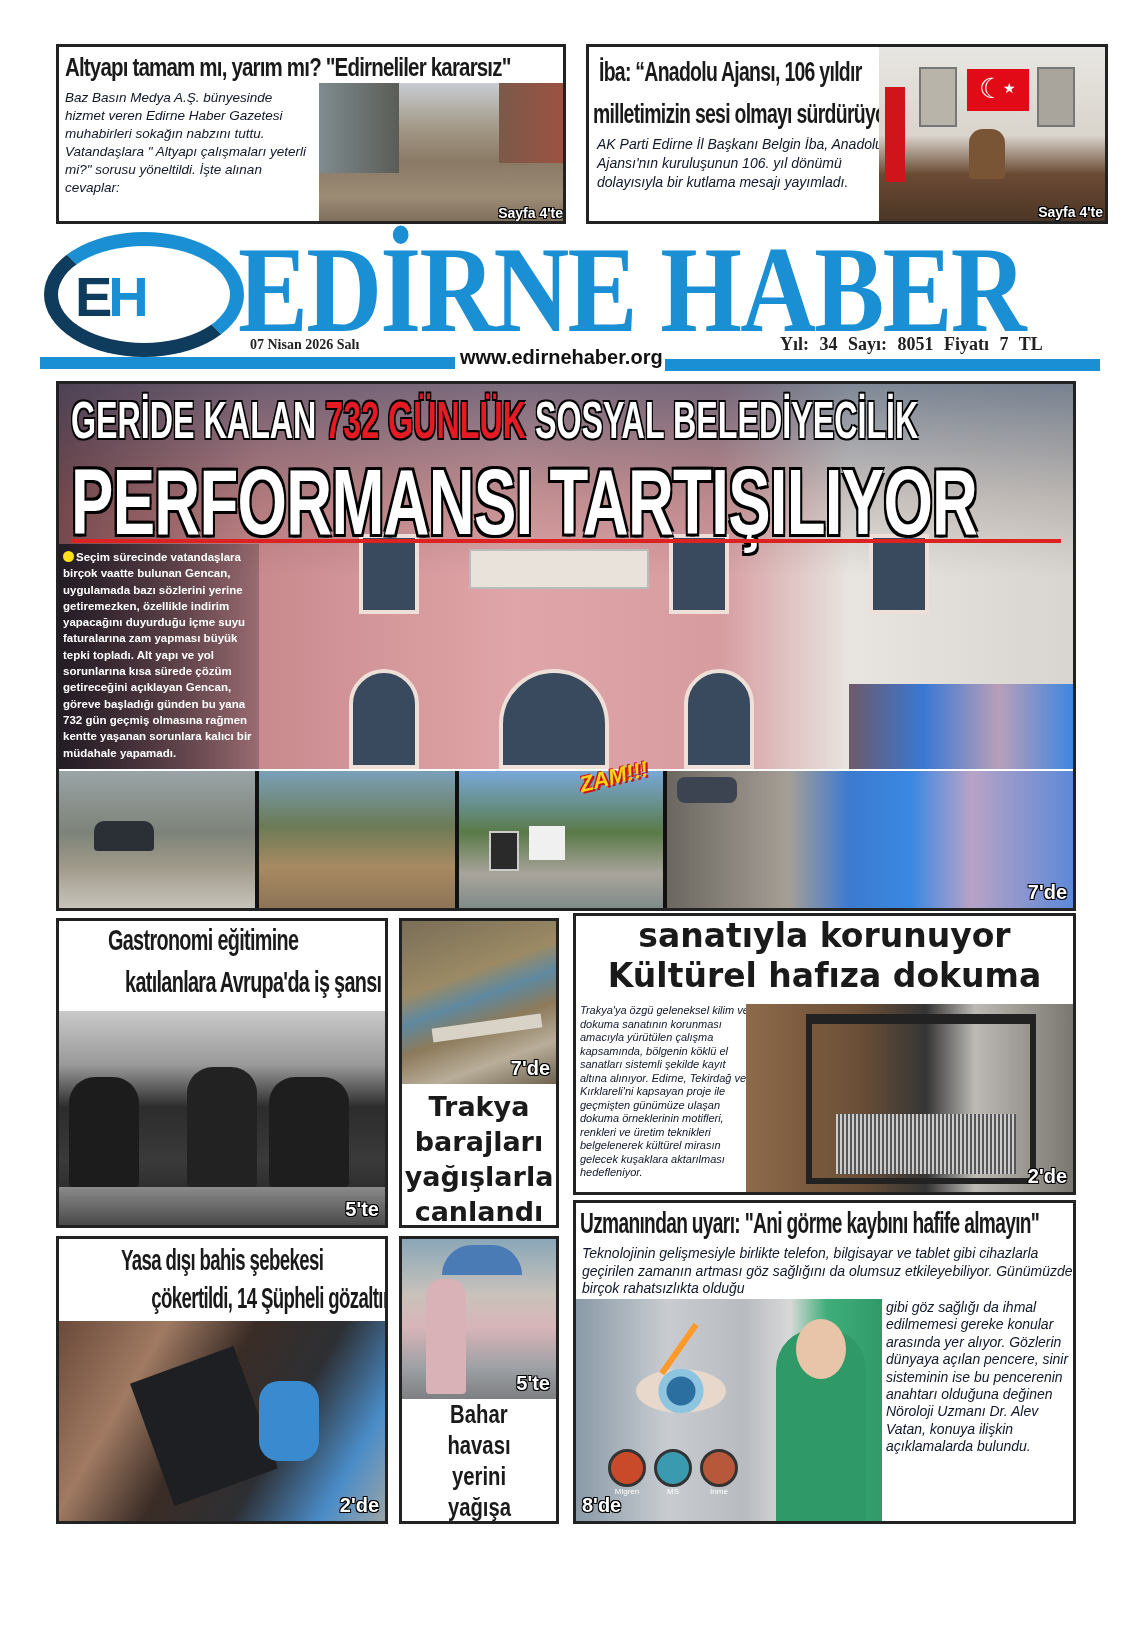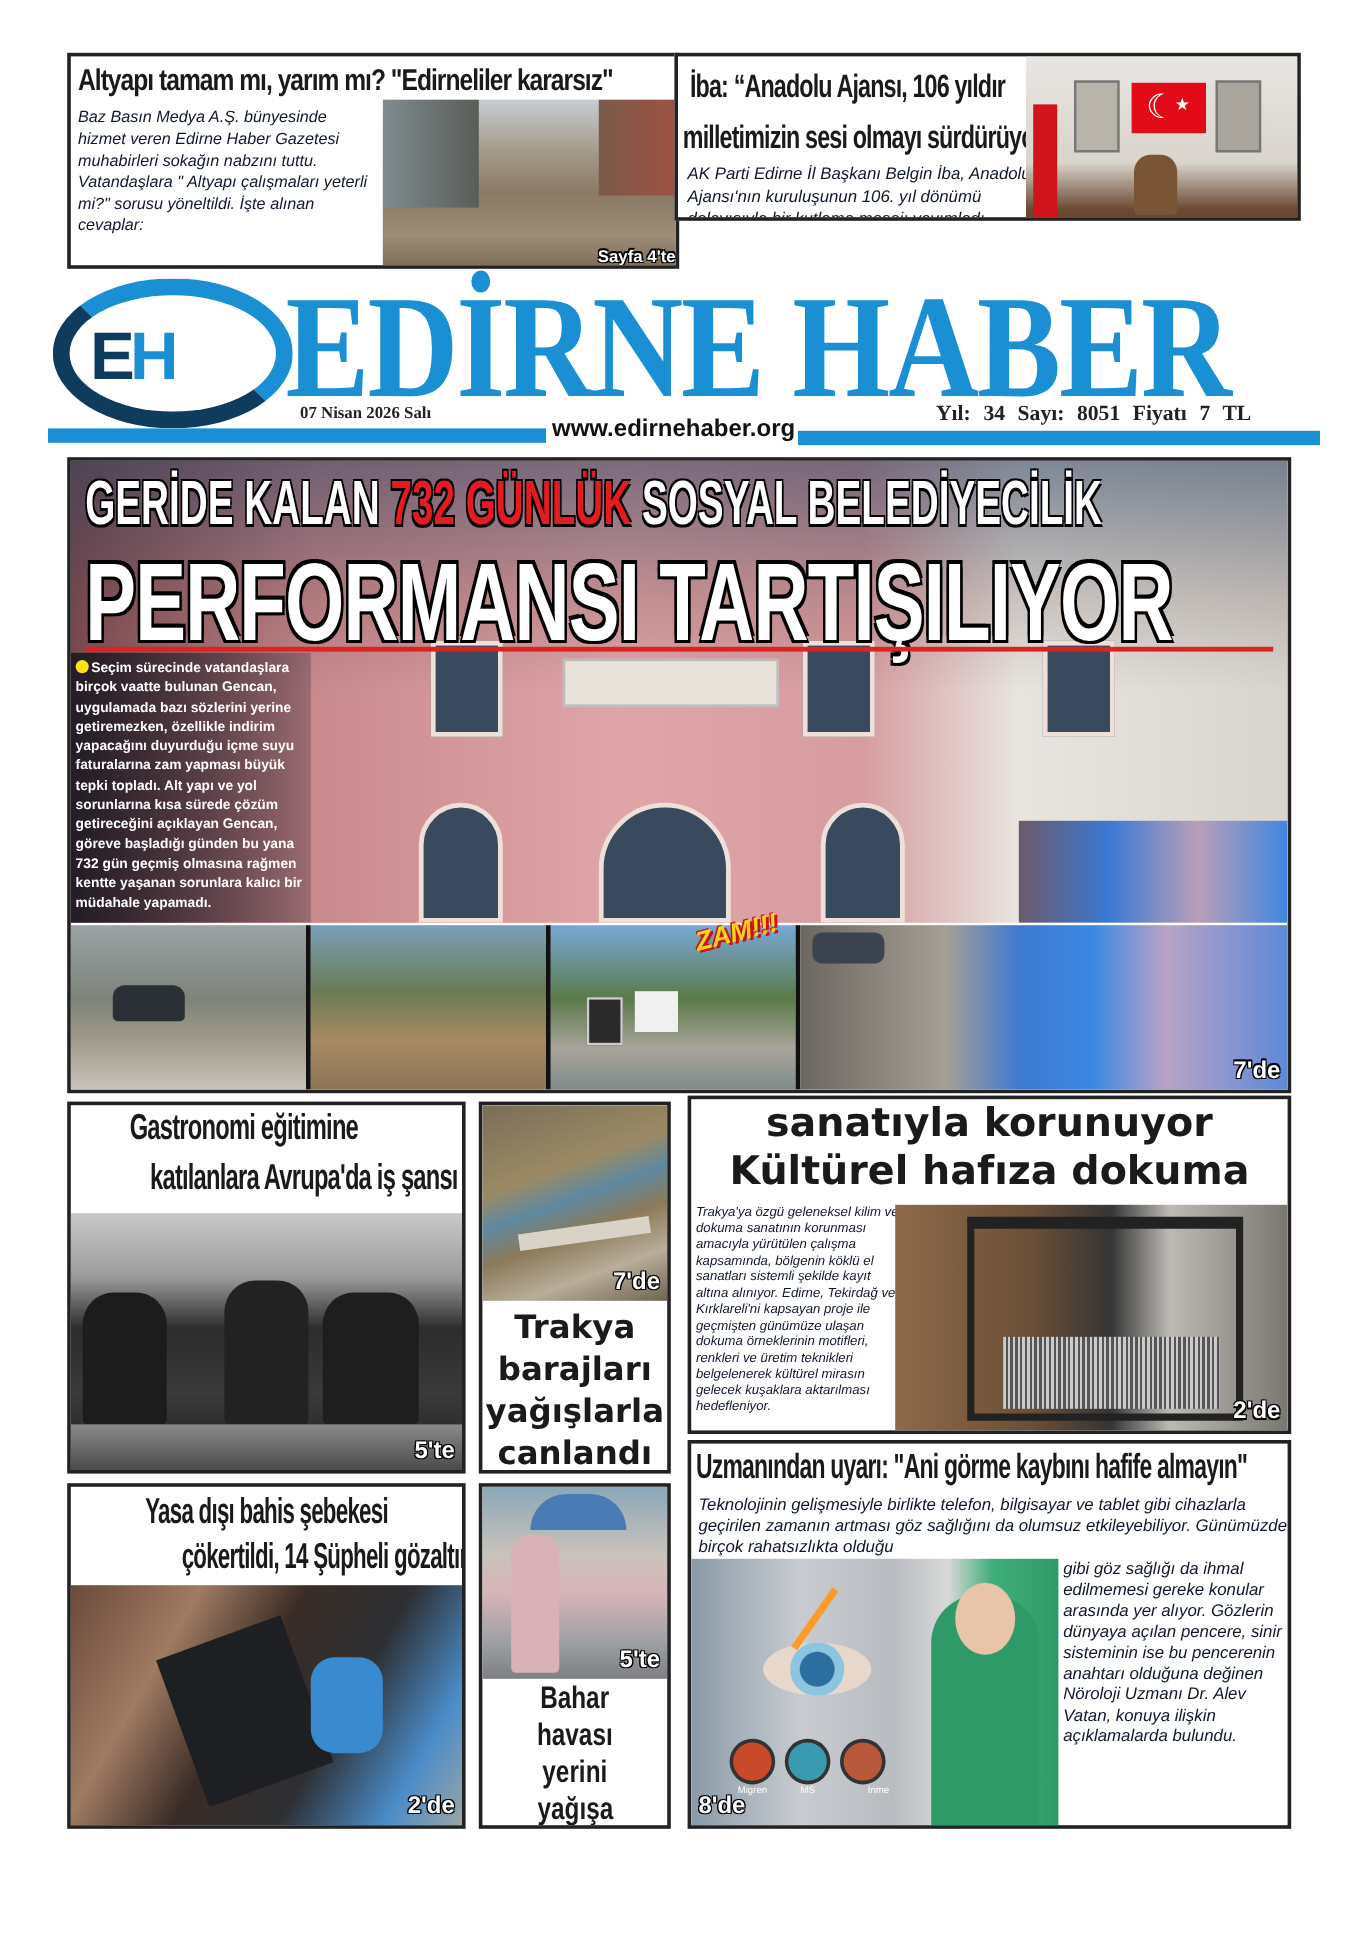--- a/index.html
+++ b/index.html
@@ -15,21 +15,21 @@
 
   
   #top-left { left: 40px; top: 44px; width: 510px; height: 180px; }
   #top-left .hl { position: absolute; left: 6px; top: 6px; font-size: 25px; white-space: nowrap; color: #1a1a1a; transform: scaleX(0.82); }
   #top-left .body { position: absolute; left: 6px; top: 42px; width: 250px; }
   #top-left .photo { left: 260px; top: 36px; width: 250px; height: 142px;
     background: linear-gradient(180deg,#c8cdd2 0%, #a59b8a 30%, #8a7a65 55%, #9c8c76 80%, #7b6a57 100%); }
   #top-left .photo::before { content:""; position:absolute; left:0; top:0; width:80px; height:90px; background: linear-gradient(90deg,#7f8b8f,#5a5d57); }
   #top-left .photo::after { content:""; position:absolute; right:0; top:0; width:70px; height:80px; background: linear-gradient(90deg,#7b5a4a,#a05040); }
 
-  #top-right { left: 546px; top: 44px; width: 522px; height: 140px; }
+  #top-right { left: 570px; top: 44px; width: 522px; height: 180px; }
   #top-right .hl1, #top-right .hl2 { position: absolute; left: 4px; font-size: 27px; white-space: nowrap; color: #1a1a1a; transform: scaleX(0.72); }
   #top-right .hl1 { top: 10px; left: 10px; }
   #top-right .hl2 { top: 52px; }
   #top-right .body { position: absolute; left: 8px; top: 88px; width: 290px; font-size: 14px; line-height: 19px; }
   #top-right .photo { left: 290px; top: 0; width: 230px; height: 177px;
     background: linear-gradient(180deg,#e8e6e2 0%, #d9d4cc 50%, #6b4a33 72%, #4a3526 100%); }
 
   
   #masthead { position: absolute; left: 40px; top: 222px; width: 1060px; height: 160px; }
   #logo-ring { position: absolute; left: 4px; top: 10px; width: 200px; height: 125px; border-radius: 50%;
@@ -246,19 +246,19 @@
   <div class="hl cond">Uzmanından uyarı: "Ani görme kaybını hafife almayın"</div>
   <div class="body-top italic-body" style="font-size:14px;line-height:17.5px;">Teknolojinin gelişmesiyle birlikte telefon, bilgisayar ve tablet gibi cihazlarla geçirilen zamanın artması göz sağlığını da olumsuz etkileyebiliyor. Günümüzde birçok rahatsızlıkta olduğu</div>
   <div class="photo">
     <div style="position:absolute;left:60px;top:70px;width:90px;height:44px;border-radius:50%;background:radial-gradient(circle,#2a6fa0 0 14px,#8dc4e0 15px 22px,#e8d8cc 23px);"></div>
     <div style="position:absolute;left:100px;top:20px;width:6px;height:60px;background:#ff9a2a;transform:rotate(35deg);"></div>
     <div class="brainball" style="left:32px;background:#c84a2a;"></div>
     <div class="brainball" style="left:78px;background:#3a9ab0;"></div>
     <div class="brainball" style="left:124px;background:#b8583a;"></div>
     <div class="brainlab" style="left:29px;">Migren</div>
     <div class="brainlab" style="left:75px;">MS</div>
-    <div class="brainlab" style="left:121px;text-align:right;">İnme</div>
+    <div class="brainlab" style="left:121px;">İnme</div>
     <div style="position:absolute;left:200px;top:30px;width:90px;height:192px;background:#2f9a68;border-radius:40px 40px 0 0;"></div>
     <div style="position:absolute;left:220px;top:20px;width:50px;height:60px;background:#e8c4a8;border-radius:50%;"></div>
     <span class="pagetag big" style="left:6px;right:auto;">8'de</span>
   </div>
   <div class="body-side italic-body" style="font-size:14px;line-height:17.4px;">gibi göz sağlığı da ihmal edilmemesi gereke konular arasında yer alıyor. Gözlerin dünyaya açılan pencere, sinir sisteminin ise bu pencerenin anahtarı olduğuna değinen Nöroloji Uzmanı Dr. Alev Vatan, konuya ilişkin açıklamalarda bulundu.</div>
 </div>
 
 </body></html>

